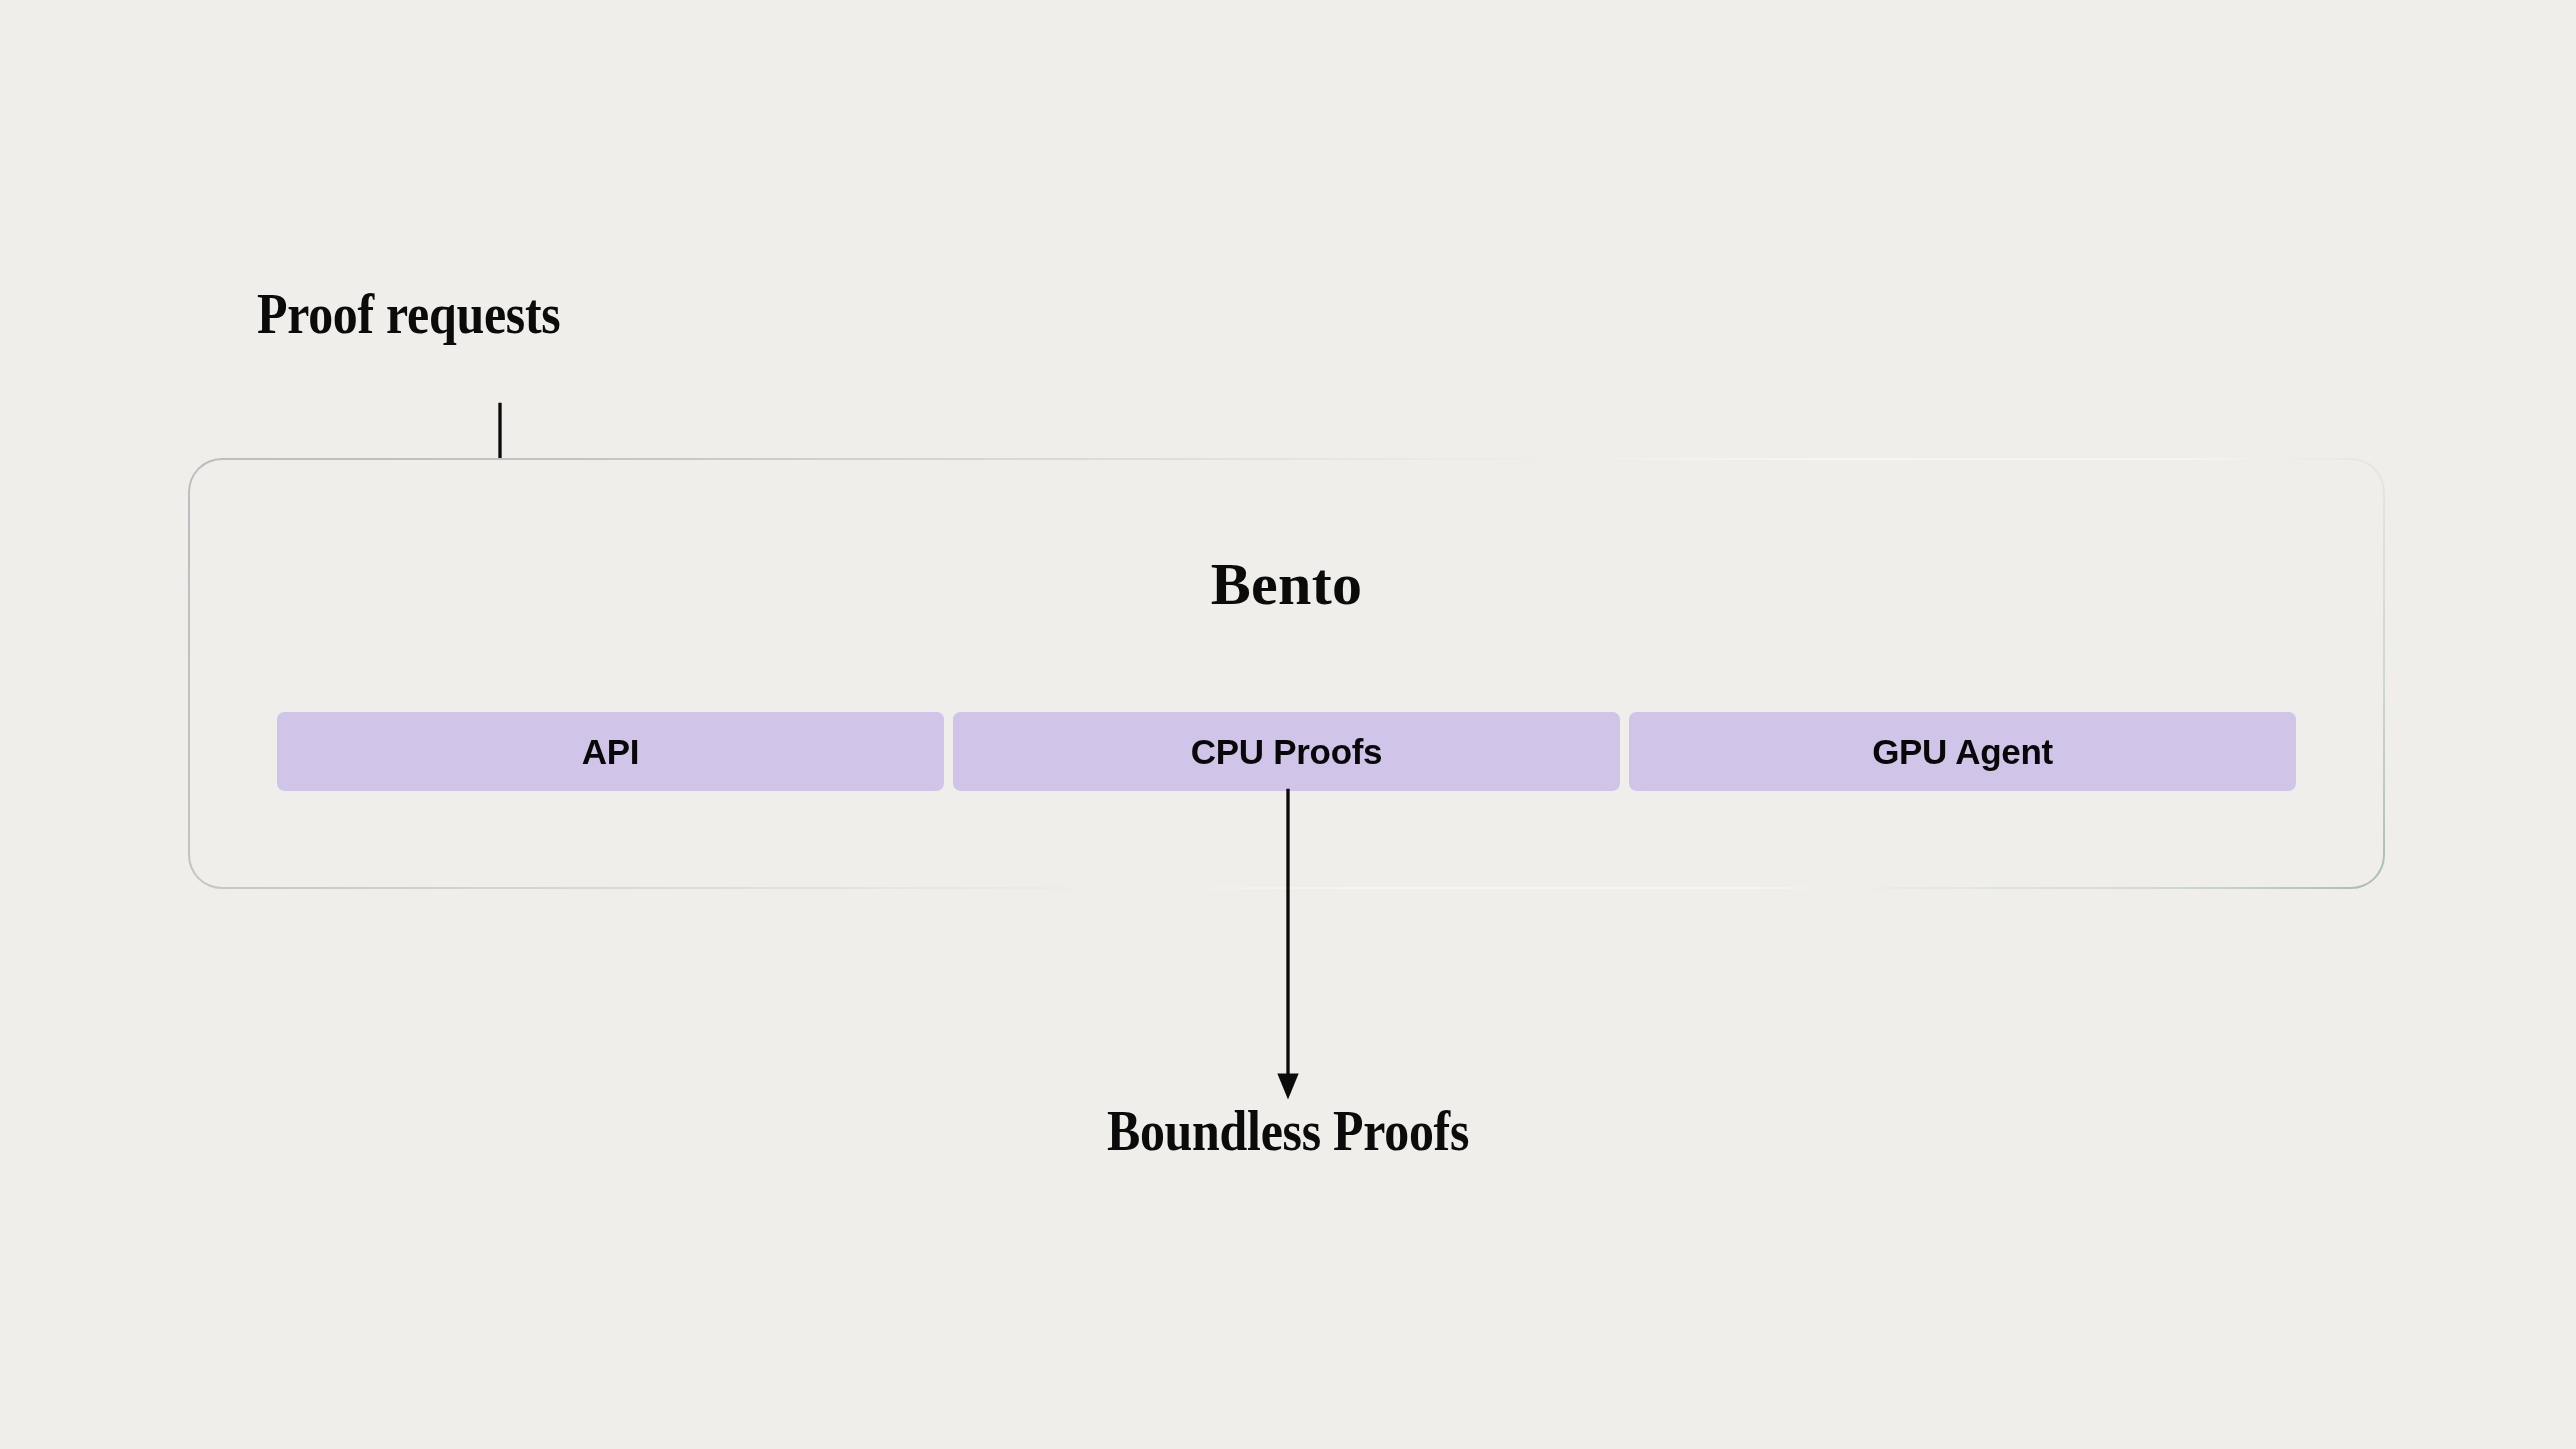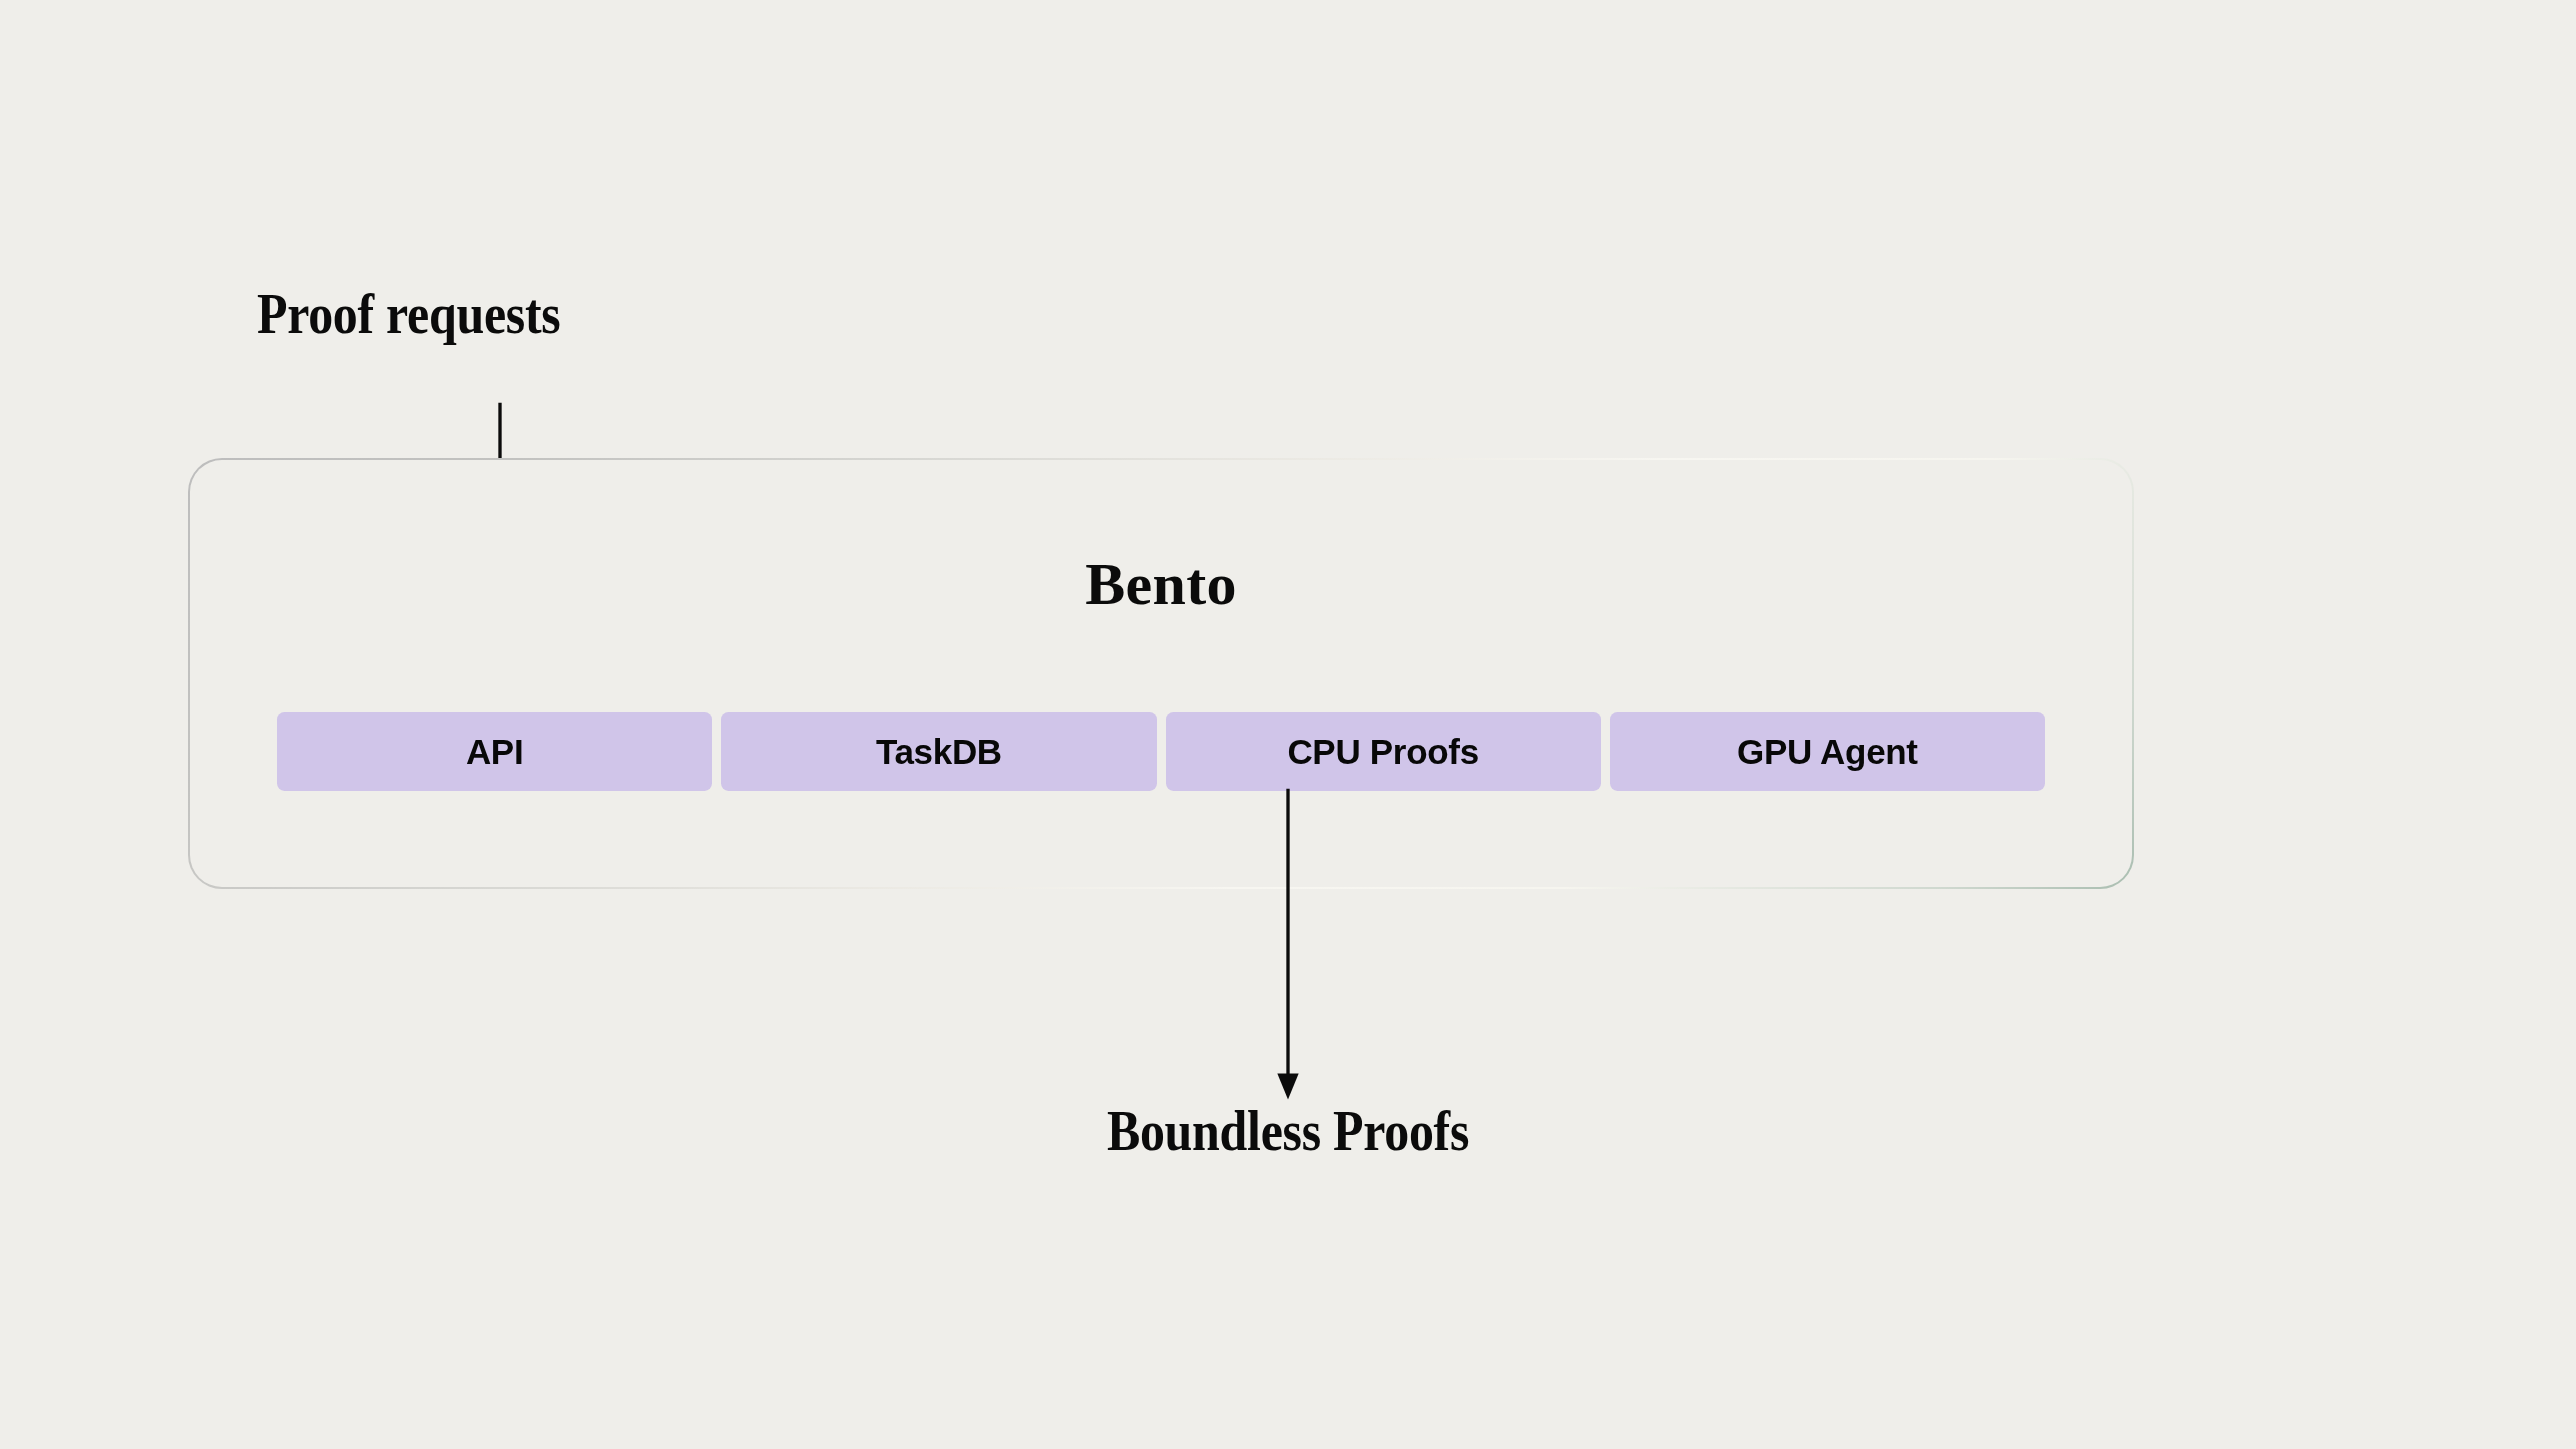--- a/index.html
+++ b/index.html
@@ -43,21 +43,21 @@
     font-size: 58px;
     transform-origin: center top;
     transform: translateX(-50%) scaleX(0.86);
   }
 
   
   #bento-panel {
     position: absolute;
     left: 188px;
     top: 458px;
-    width: 1946px;
+    width: 2197px;
     height: 431px;
     border-radius: 34px;
     background:
       linear-gradient(#efeeea, #efeeea) padding-box,
       linear-gradient(135deg,
         #bdbdbd 0%,
         #c2c2c0 14%,
         #d6d6d2 30%,
         #eceae4 48%,
         #f7f6f1 62%,
@@ -146,23 +146,20 @@
   <div id="bento-panel">
 
     <div id="bento-title">Bento</div>
 
     <div id="component-row">
 
       <div class="component-chip">
         <span>API</span>
       </div>
 
-      <div class="component-chip">
-        <span>TaskDB</span>
-      </div>
 
       <div class="component-chip">
         <span>CPU Proofs</span>
       </div>
 
       <div class="component-chip">
         <span>GPU Agent</span>
       </div>
 
 

